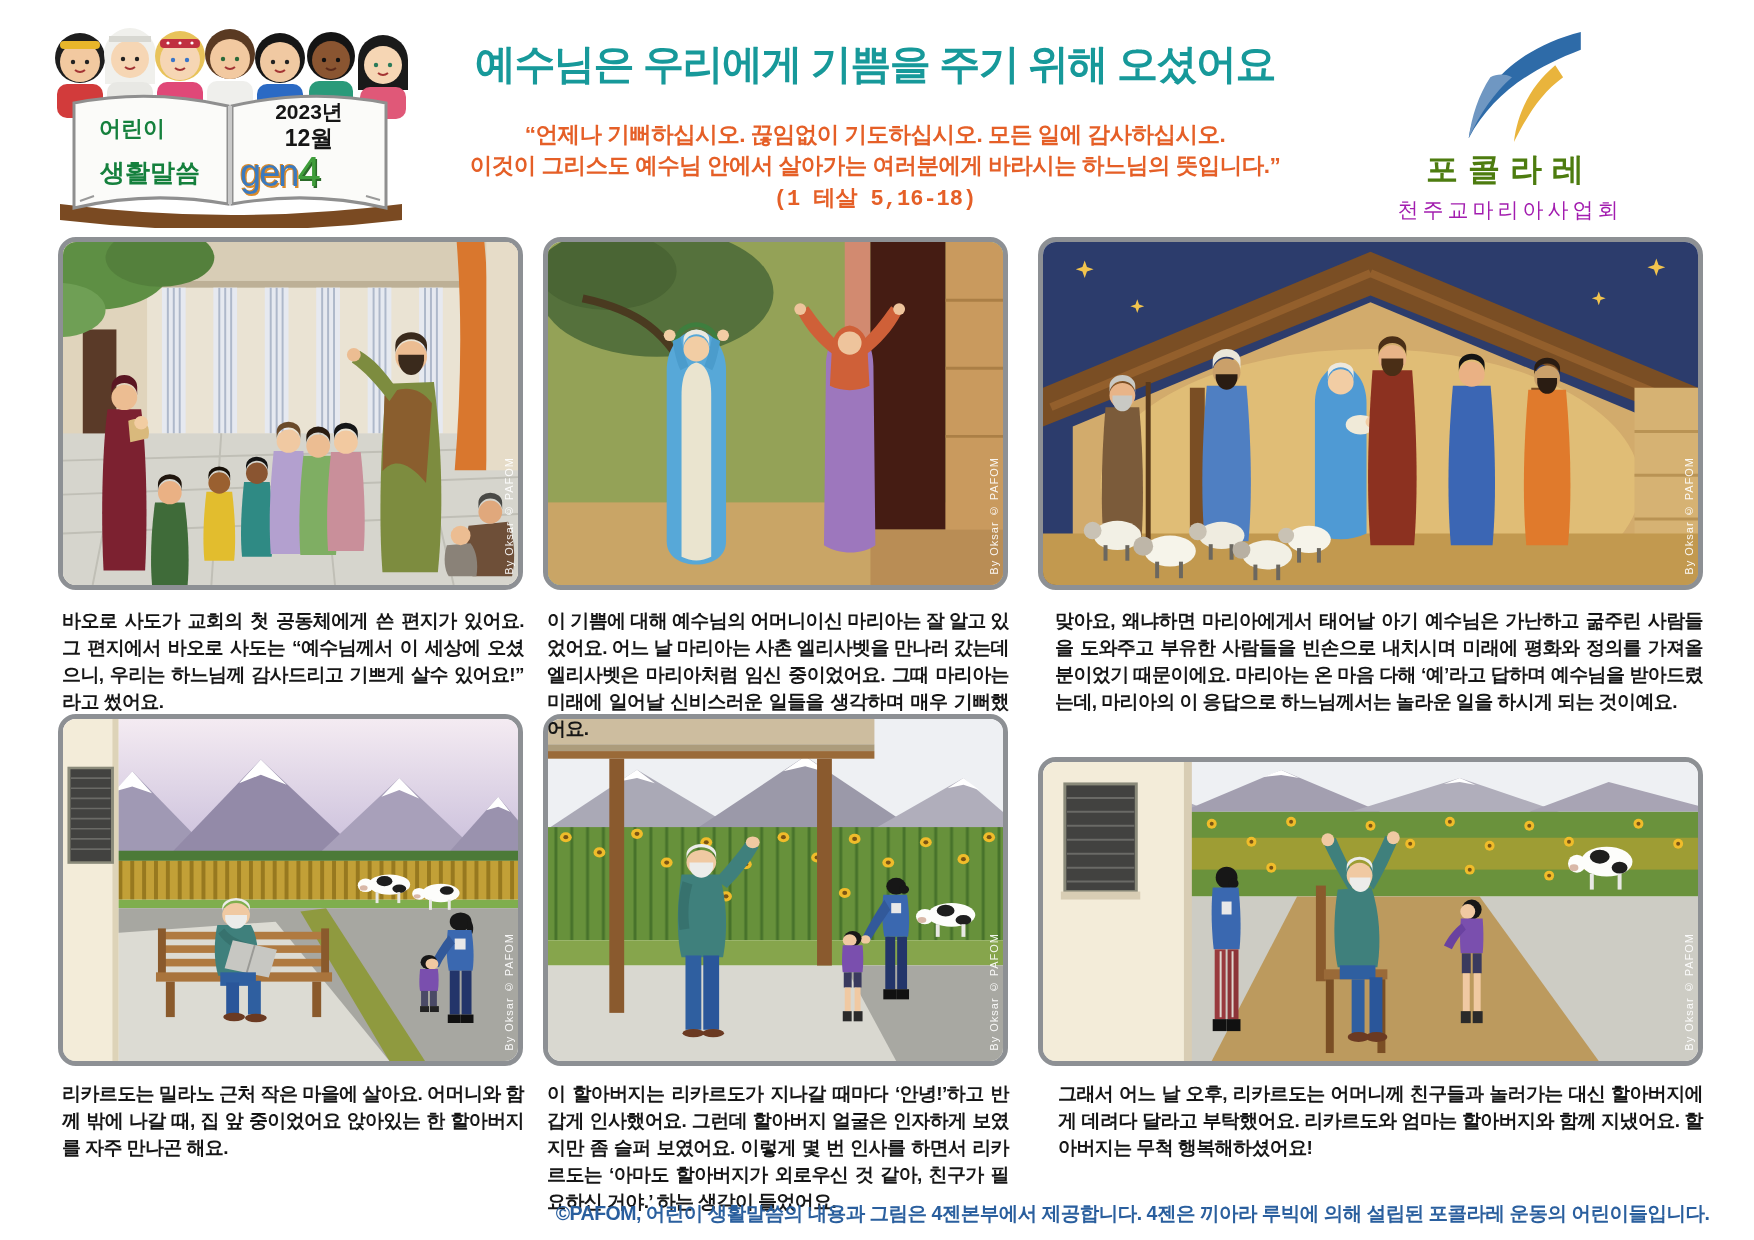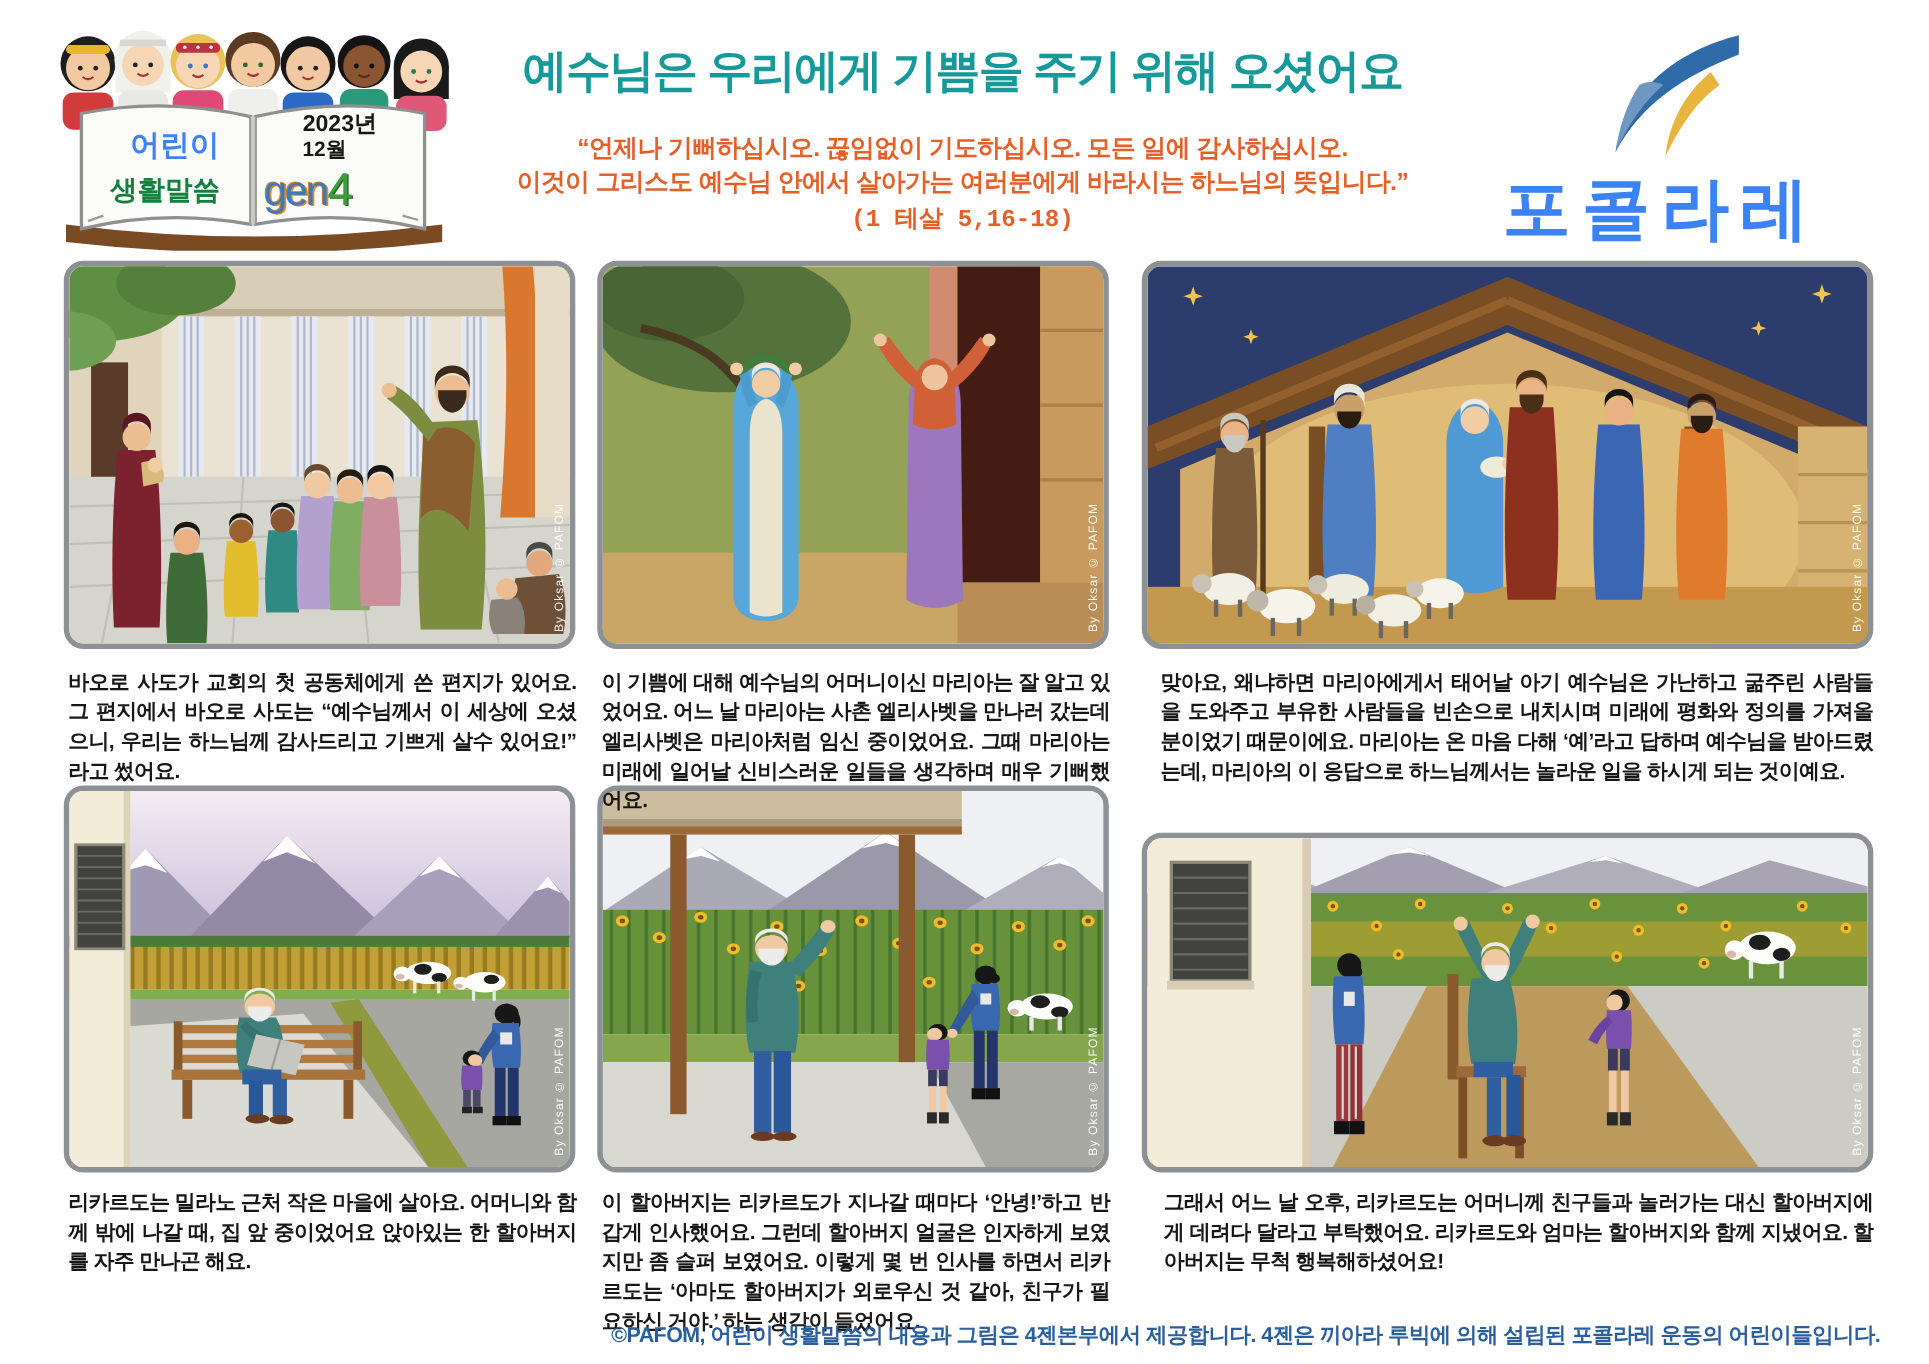--- a/index.html
+++ b/index.html
@@ -2,35 +2,35 @@
 <html><head>
 <meta charset="utf-8">
 <style>
   html,body{margin:0;padding:0;background:#ffffff;}
   .page{position:relative;width:1754px;height:1240px;background:#ffffff;overflow:hidden;
         font-family:"Liberation Sans","DejaVu Sans",sans-serif;}
   
   .masthead{position:absolute;left:50px;top:8px;width:365px;height:220px;}
   .masthead svg{position:absolute;left:0;top:0;width:100%;height:100%;}
   .book-label{position:absolute;text-align:center;font-weight:bold;}
-  .bl1{left:39px;top:106px;width:140px;font-size:27px;color:#3b82f6;}
+  .bl1{left:12px;top:106px;width:140px;font-size:22px;color:#15803d;}
   .bl2{left:30px;top:148px;width:140px;font-size:25px;color:#15803d;}
   .issue-year{left:194px;top:90px;width:130px;font-size:21px;color:#161616;}
-  .issue-month{left:180px;top:115px;width:130px;font-size:19px;color:#161616;}
+  .issue-month{left:194px;top:115px;width:130px;font-size:23px;color:#161616;}
   .gen4{position:absolute;left:190px;top:140px;width:140px;font-weight:normal;}
   .gen{font-size:38px;color:#3a7ac0;letter-spacing:-2px;
        text-shadow:1.5px 1.5px 0 #d98a2b,-1px -1px 0 #d98a2b;}
   .four{font-size:42px;color:#3f9e3b;text-shadow:1.5px 1.5px 0 #2a6a28;}
   .title-wrap{position:absolute;left:425px;top:42px;width:900px;text-align:center;}
   .main-title{font-size:41px;font-weight:bold;color:#17999a;letter-spacing:-1.5px;line-height:1.1;}
   .quote{margin-top:32px;font-size:22.5px;font-weight:bold;color:#e55f27;line-height:1.38;letter-spacing:-0.5px;}
   .quote-ref{margin-top:2px;font-size:22px;font-weight:bold;color:#e55f27;font-family:Liberation Mono, monospace;}
   .pub-logo{position:absolute;left:1295px;top:28px;width:430px;text-align:center;}
   .pub-logo svg{display:block;margin:0 auto;width:170px;height:118px;}
-  .pub-name{font-size:62px;font-weight:bold;color:#3b82f6;letter-spacing:10px;margin-top:2px;}
+  .pub-name{font-size:32px;font-weight:bold;color:#4d7c0f;letter-spacing:10px;margin-top:2px;}
   .pub-sub{font-size:21px;color:#a21caf;letter-spacing:4px;margin-top:4px;}
   
   .panel{position:absolute;box-sizing:border-box;border:5px solid #8d9094;border-radius:18px;
          overflow:hidden;background:#fff;}
   .panel svg{display:block;width:100%;height:100%;}
   .wm{position:absolute;right:3px;bottom:10px;writing-mode:vertical-rl;transform:rotate(180deg);
       font-size:11px;color:rgba(255,255,255,0.92);letter-spacing:1px;}
   .p1{left:58px;top:237px;width:465px;height:353px;}
   .p2{left:543px;top:237px;width:465px;height:353px;}
   .p3{left:1038px;top:237px;width:665px;height:353px;}

